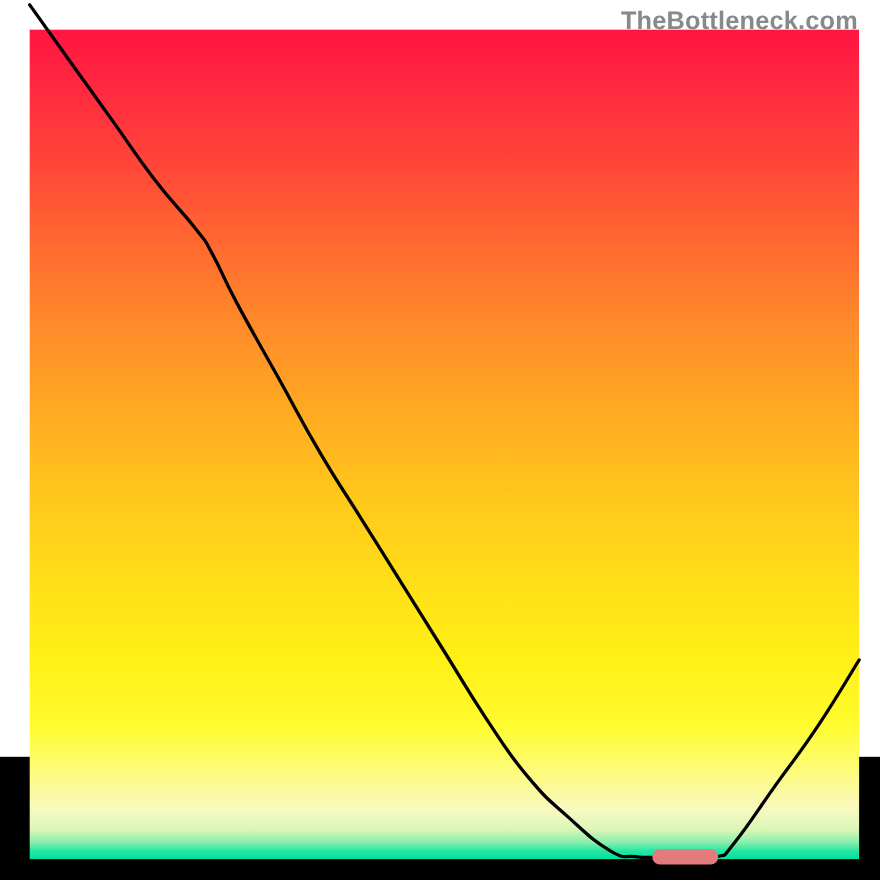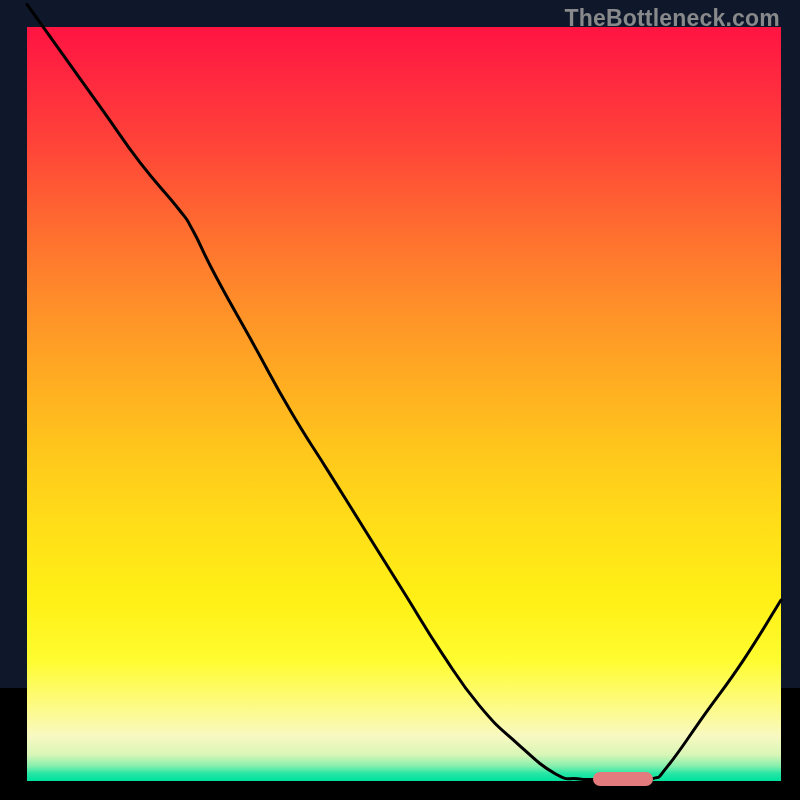--- a/index.html
+++ b/index.html
@@ -1,21 +1,21 @@
 <!DOCTYPE html>
 <html><head>
 <meta charset="utf-8">
 <style>
   * { margin: 0; padding: 0; box-sizing: border-box; }
   html, body { width: 800px; height: 800px; background: #000; overflow: hidden; }
   .stage {
     position: relative;
     width: 800px;
     height: 688px;
-    background: #0f172a;
+    background: #ffffff;
   }
   .plot-area {
     position: absolute;
     left: 27px;
     top: 27px;
     width: 754px;
     height: 754px;
     background: linear-gradient(
       to bottom,
       #ff1442 0%,

